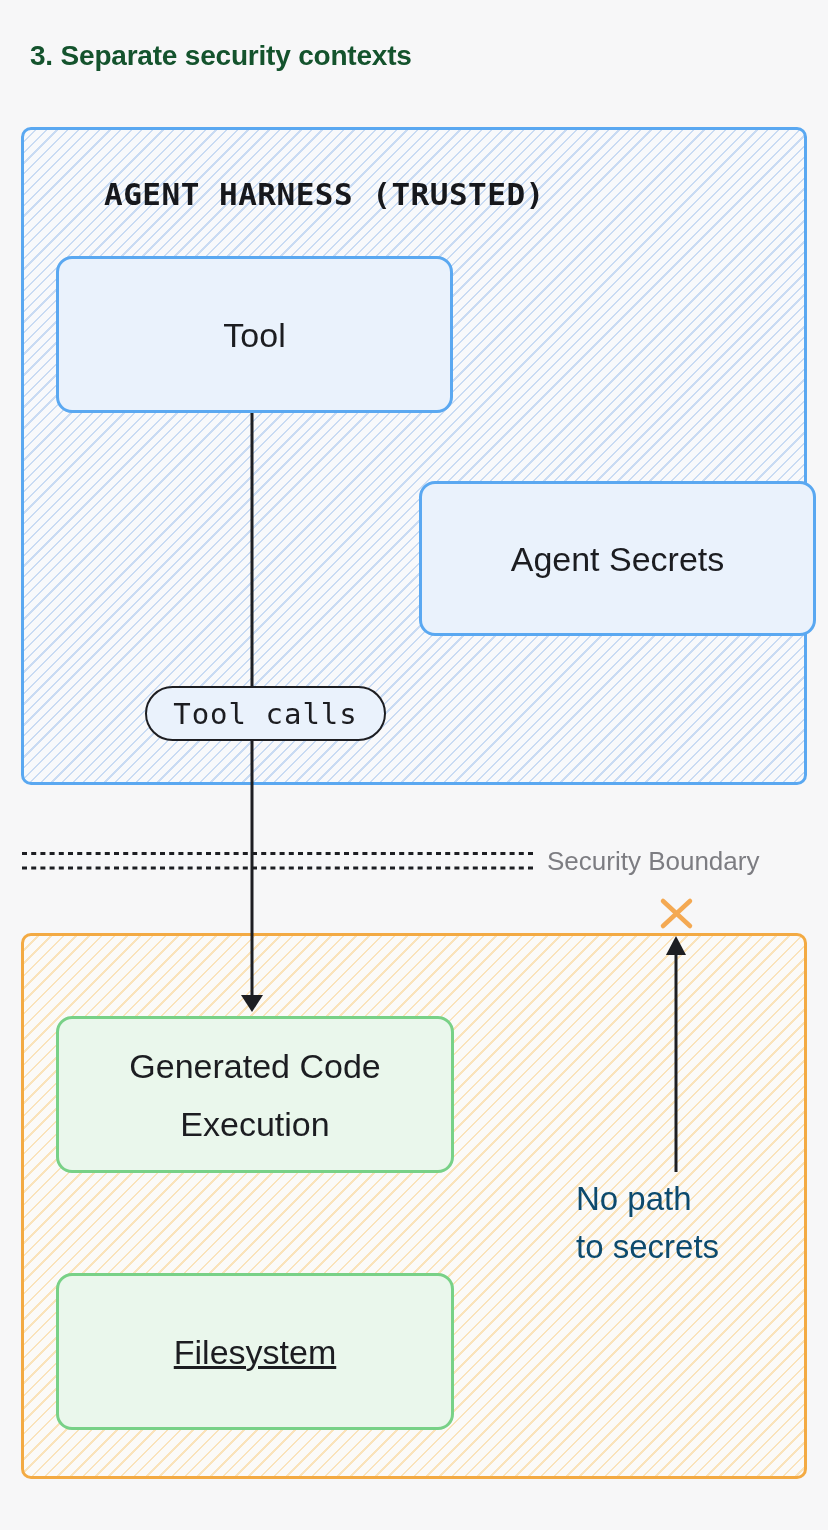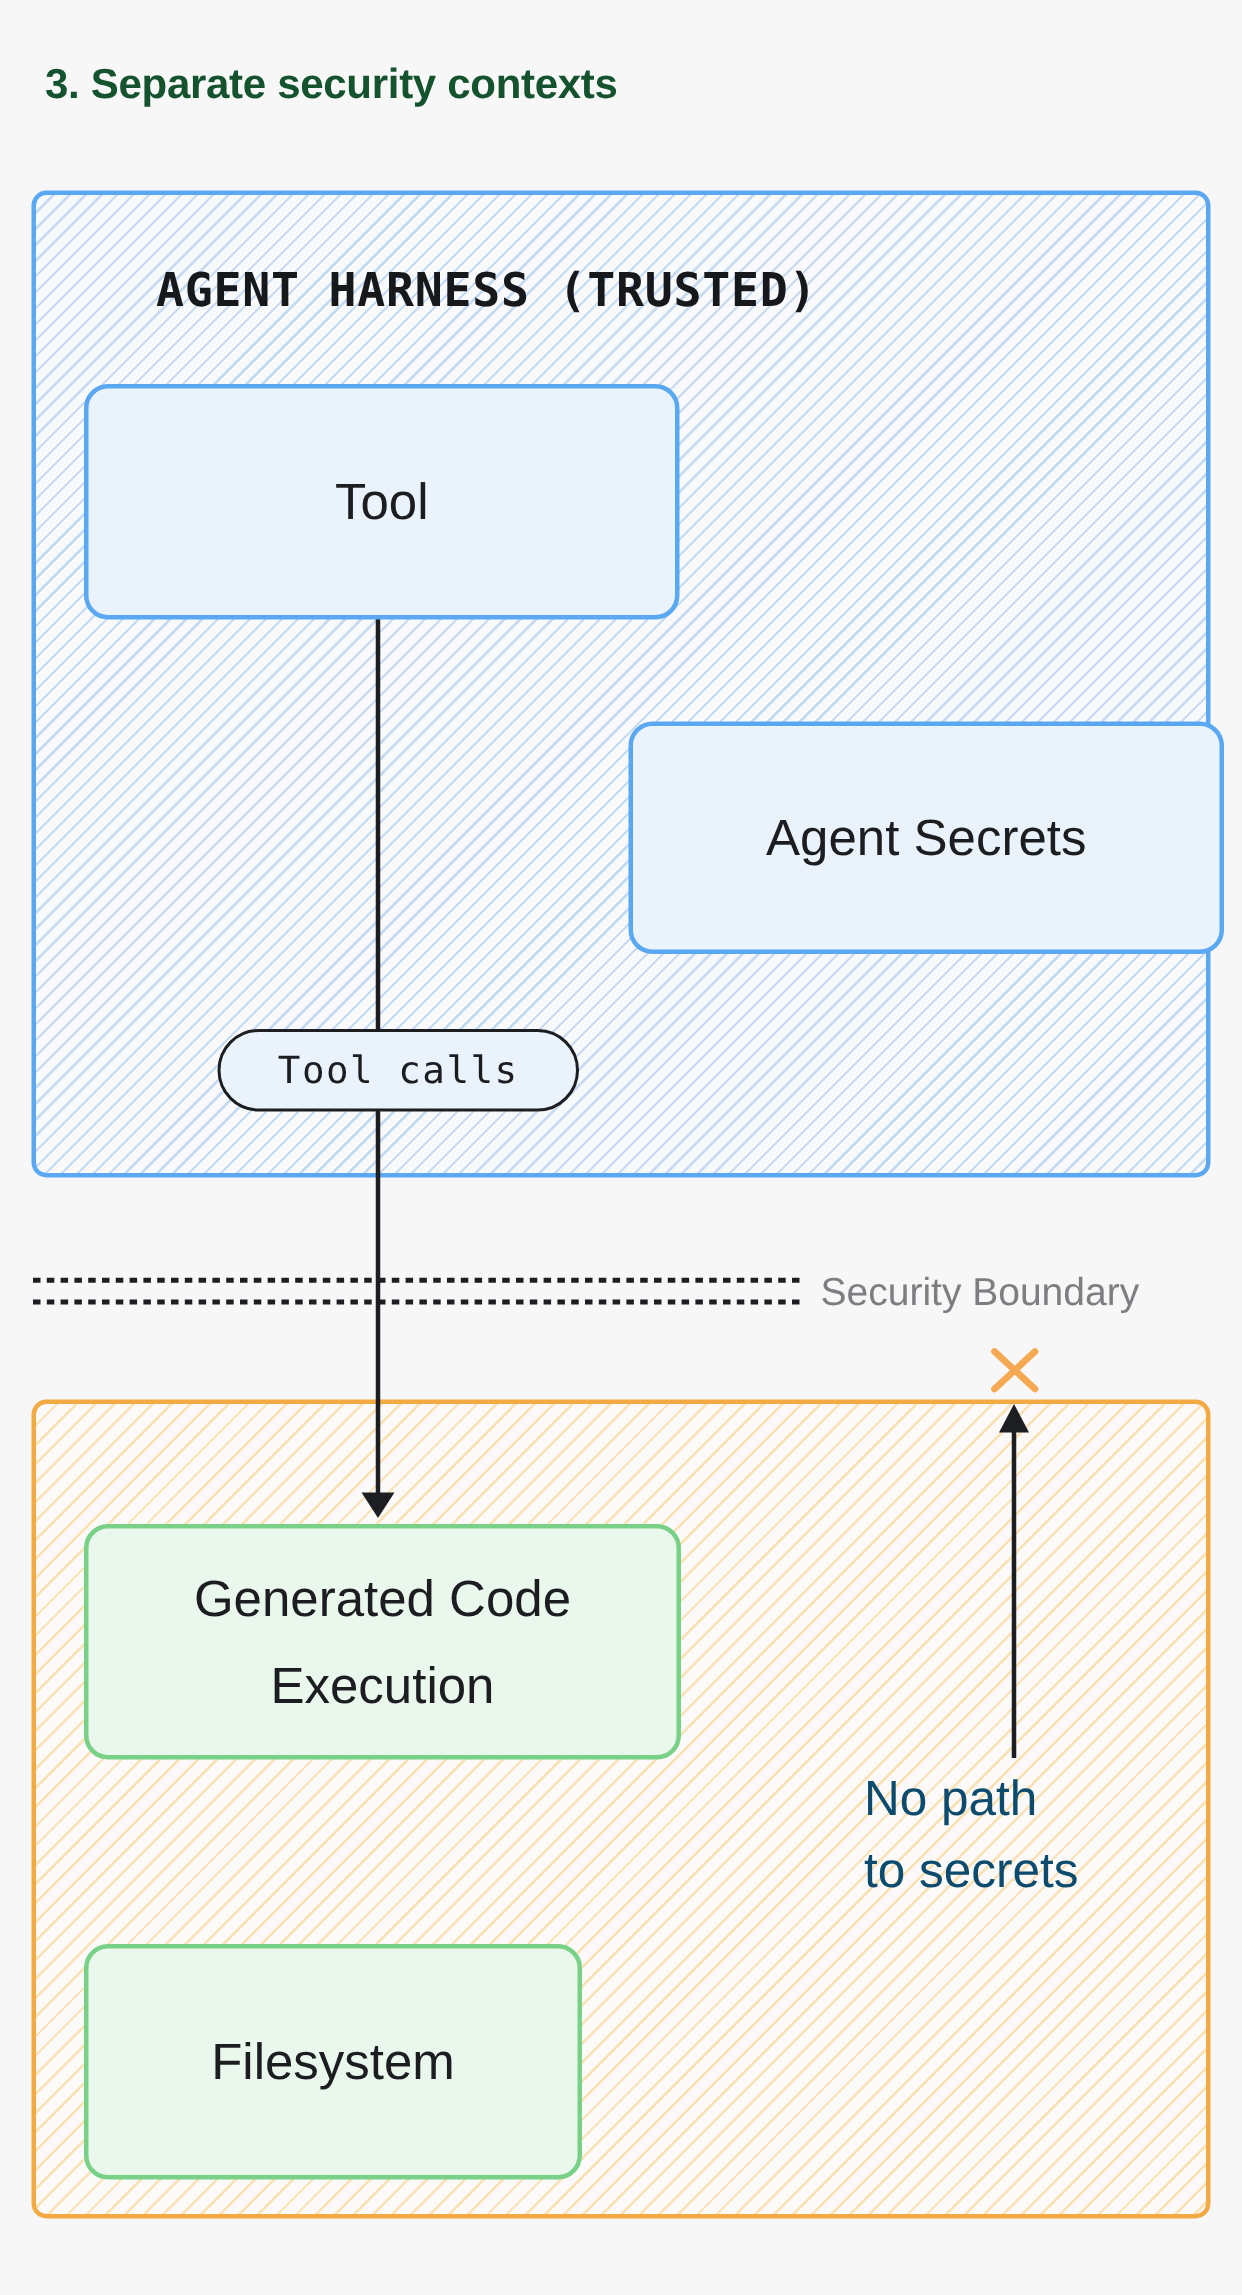--- a/index.html
+++ b/index.html
@@ -67,34 +67,34 @@
     background: #eaf2fc;
     border: 3px solid #5aa8f1;
   }
   .node-green {
     background: #eaf7ec;
     border: 3px solid #78d187;
   }
   .node-agent    { left: 32px;  top: 126px; width: 397px; height: 157px; }
   .node-secrets  { left: 357px; top: 351px; width: 397px; height: 155px; margin-left: 38px; }
   .node-gencode  { left: 32px;  top: 80px;  width: 398px; height: 157px; padding: 0 30px; }
-  .node-fs       { left: 32px;  top: 360px; width: 332px; height: 157px; }
+  .node-fs       { left: 32px;  top: 337px; width: 398px; height: 157px; text-decoration: underline; }
   .pill {
     position: absolute;
     left: 121px; top: 556px;
     width: 241px; height: 55px;
     box-sizing: border-box;
     background: #eaf2fc;
     border: 2.5px solid #1d1e22;
     border-radius: 28px;
     display: flex;
     align-items: center;
     justify-content: center;
     font-family: "DejaVu Sans Mono", monospace;
-    font-size: 25px;
+    font-size: 29px;
     letter-spacing: 1px;
     color: #1c1d21;
     z-index: 3;
   }
   .overlay {
     position: absolute;
     left: 0; top: 0;
     width: 828px; height: 1530px;
     z-index: 2;
     pointer-events: none;

